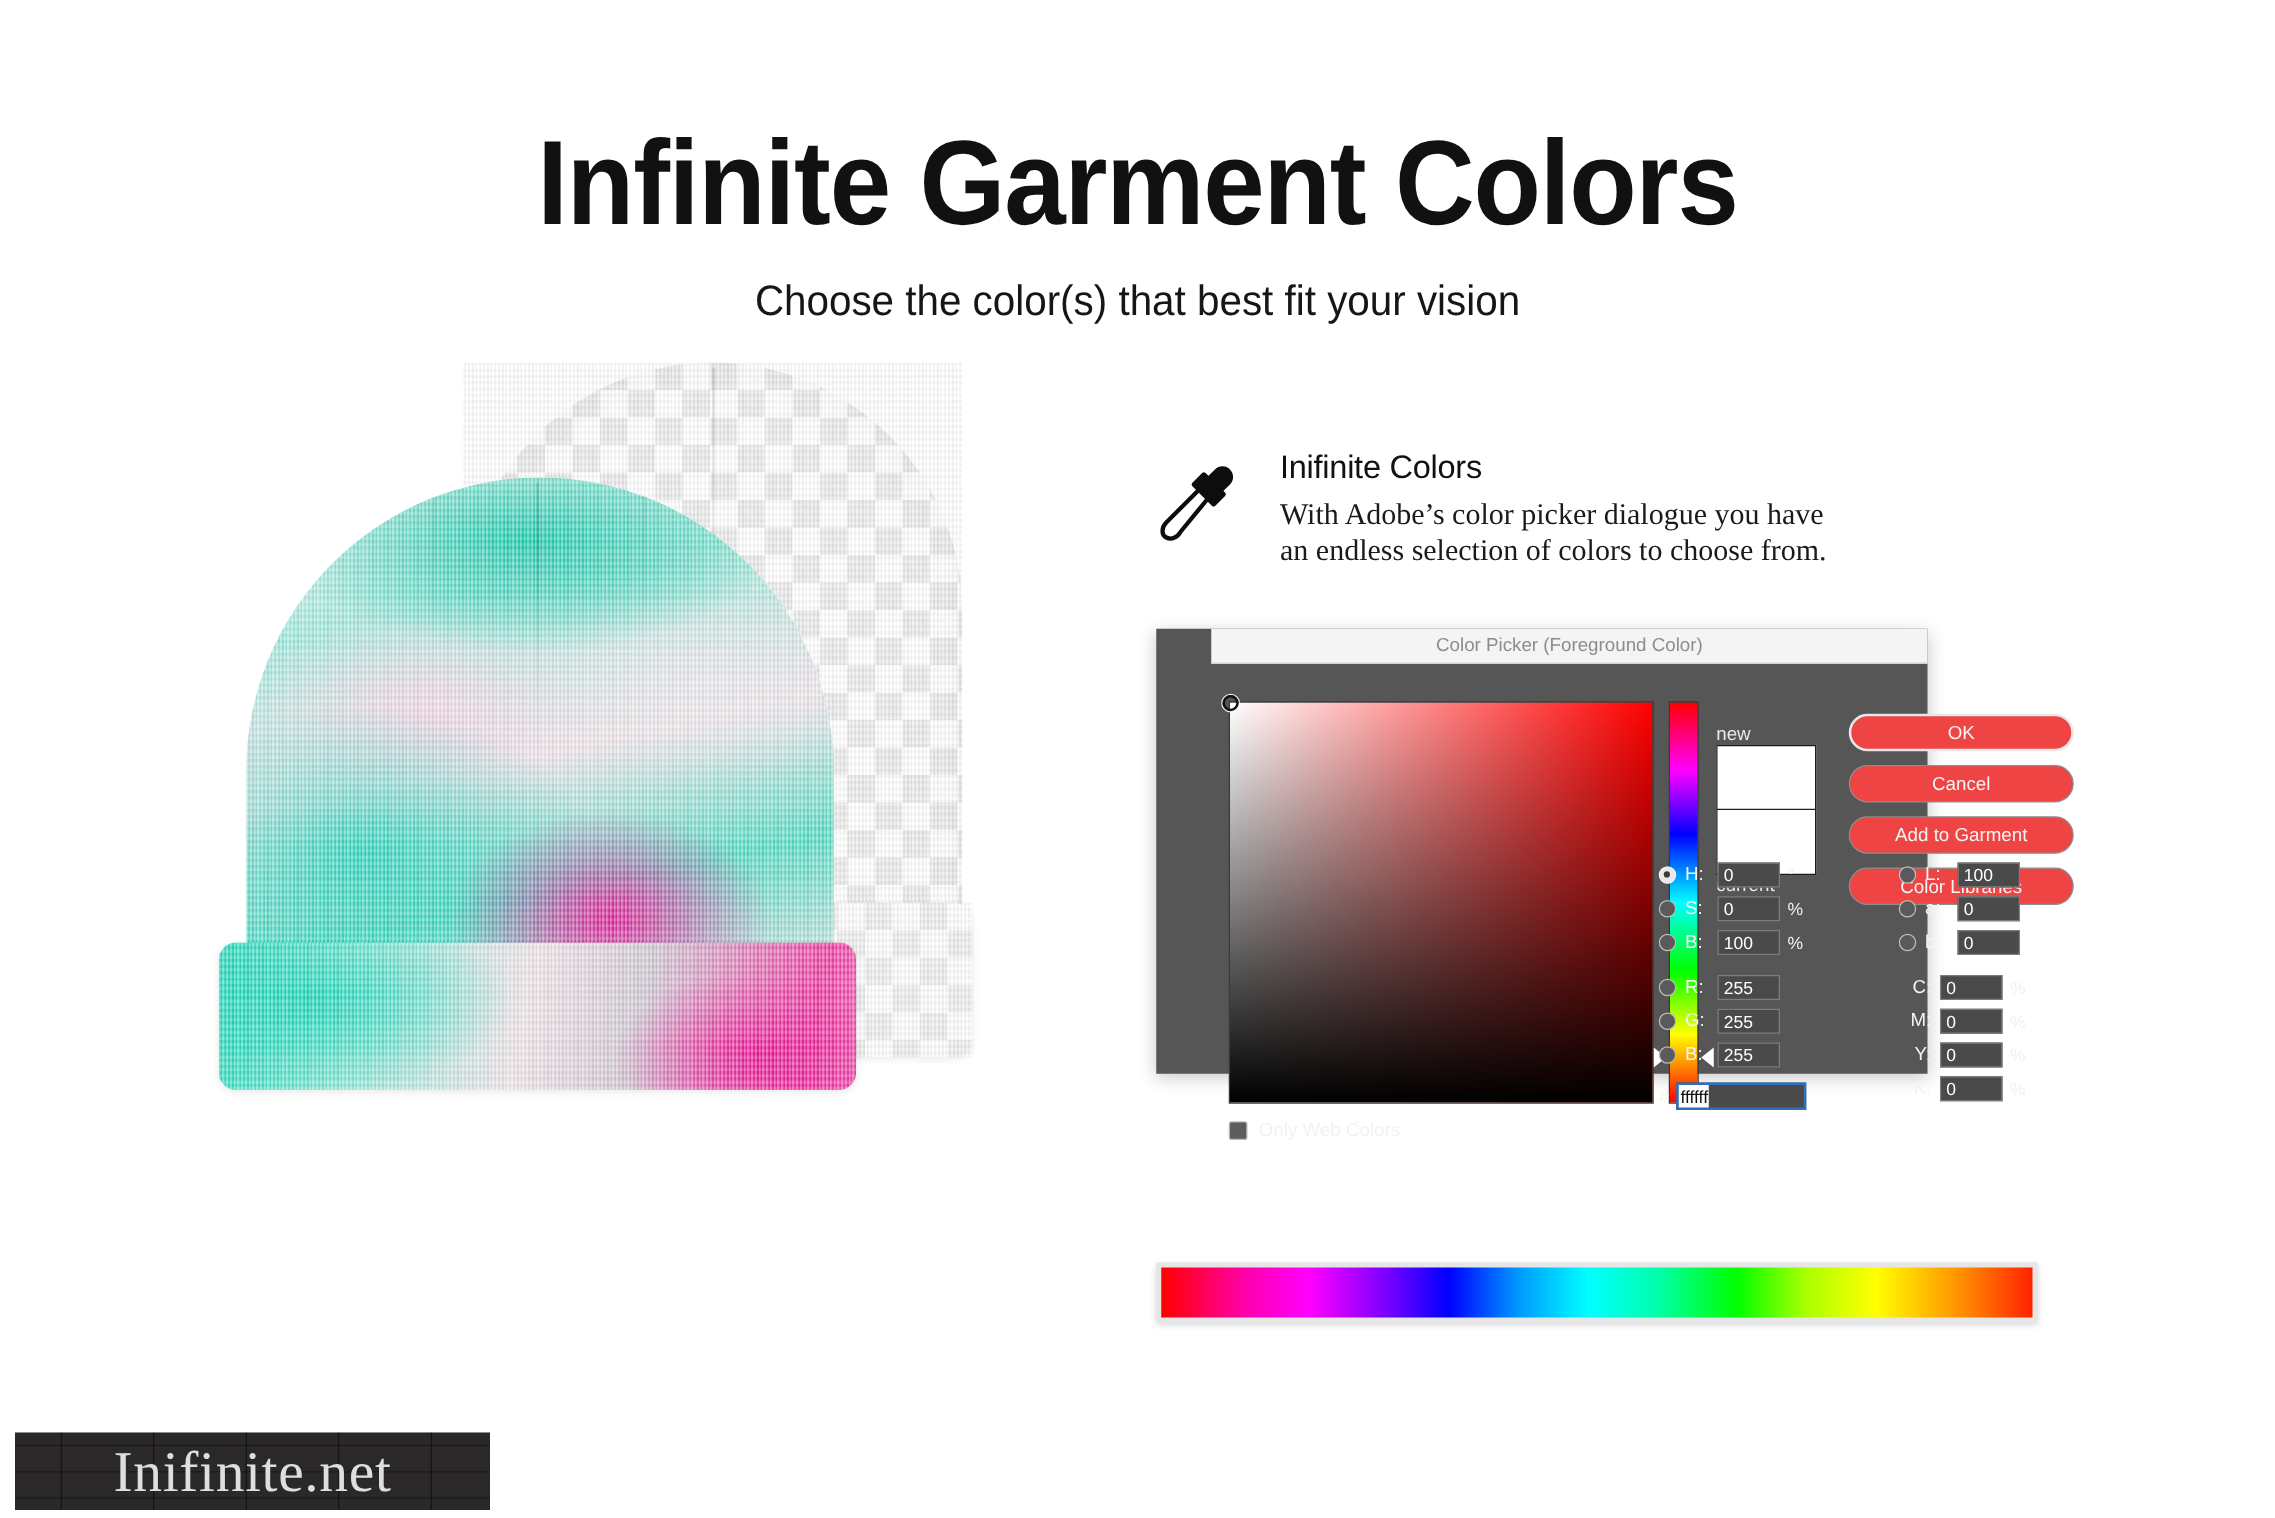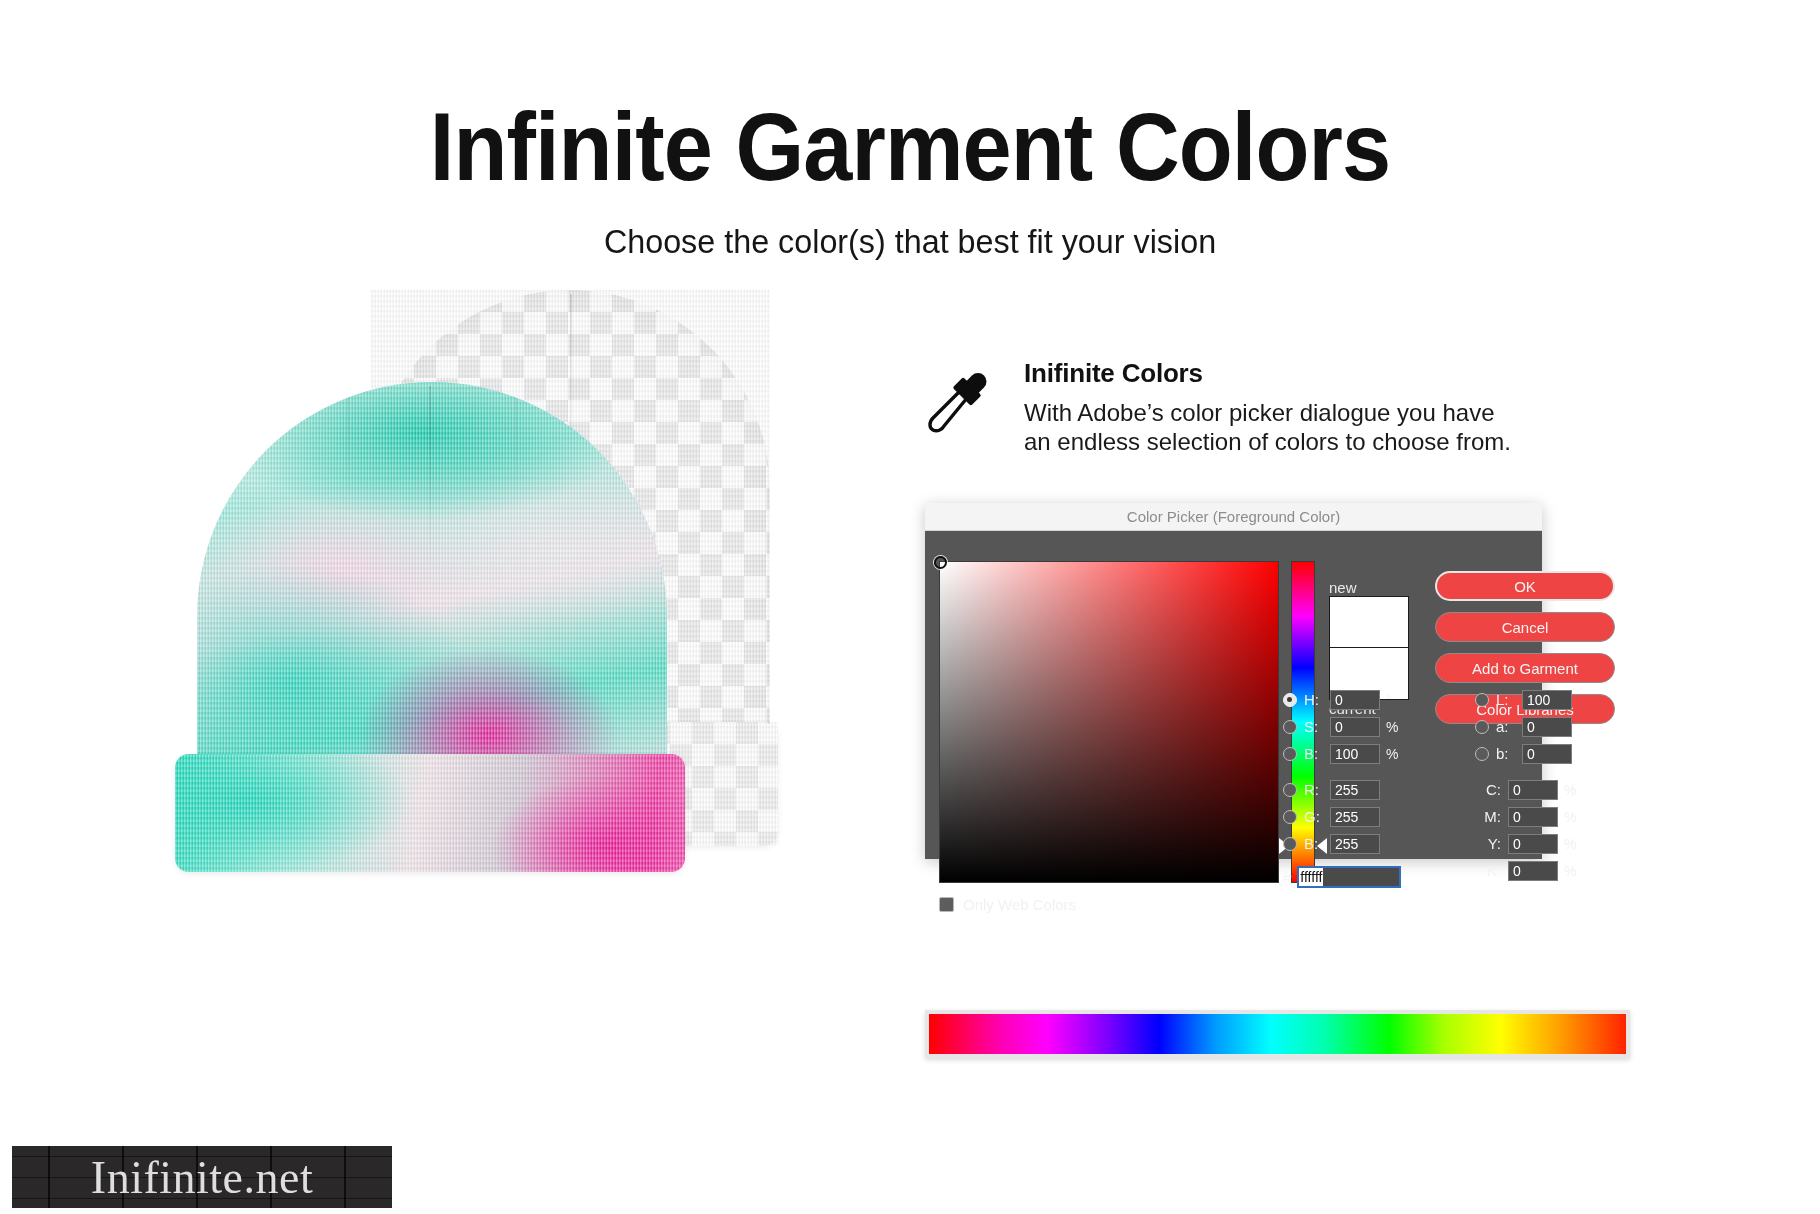--- a/index.html
+++ b/index.html
@@ -96,36 +96,37 @@
     position:absolute; width:2px; height:160px; top:4px;
     background:linear-gradient(180deg, rgba(0,0,0,0.12), rgba(0,0,0,0));
     pointer-events:none;
   }
 
   
   #feature-block { position:absolute; left:922px; top:358px; width:620px; }
   #eyedropper-icon { position:absolute; left:0; top:4px; width:74px; height:74px; }
   #feature-heading {
     position:absolute; left:102px; top:0px;
-    font-size:26px; font-weight:bold; color:#111;
+    font-size:26px; font-weight:normal; color:#111;
     letter-spacing:-0.2px;
   }
   #feature-desc {
     position:absolute; left:102px; top:40px;
     font-size:24px; font-weight:400; color:#1a1a1a;
-    line-height:1.22; white-space:pre-line;
+    line-height:1.22; white-space:pre-line;font-family:Liberation Serif, serif;
   }
 
   
   #color-picker-dialog {
     position:absolute; left:925px; top:503px; width:617px; height:356px;
     background:#565656;
     box-shadow:0 3px 14px rgba(0,0,0,0.22);
     color:#f2f2f2;
     font-size:15px;
+    padding-left:44px;
   }
   #dialog-titlebar {
     height:28px; background:#f4f4f4;
     border-bottom:1px solid #d4d4d4;
     display:flex; align-items:center; justify-content:center;
     color:#8c8c8c; font-size:15px;
   }
   #dialog-body { position:relative; height:328px; }
 
   #sb-field {

